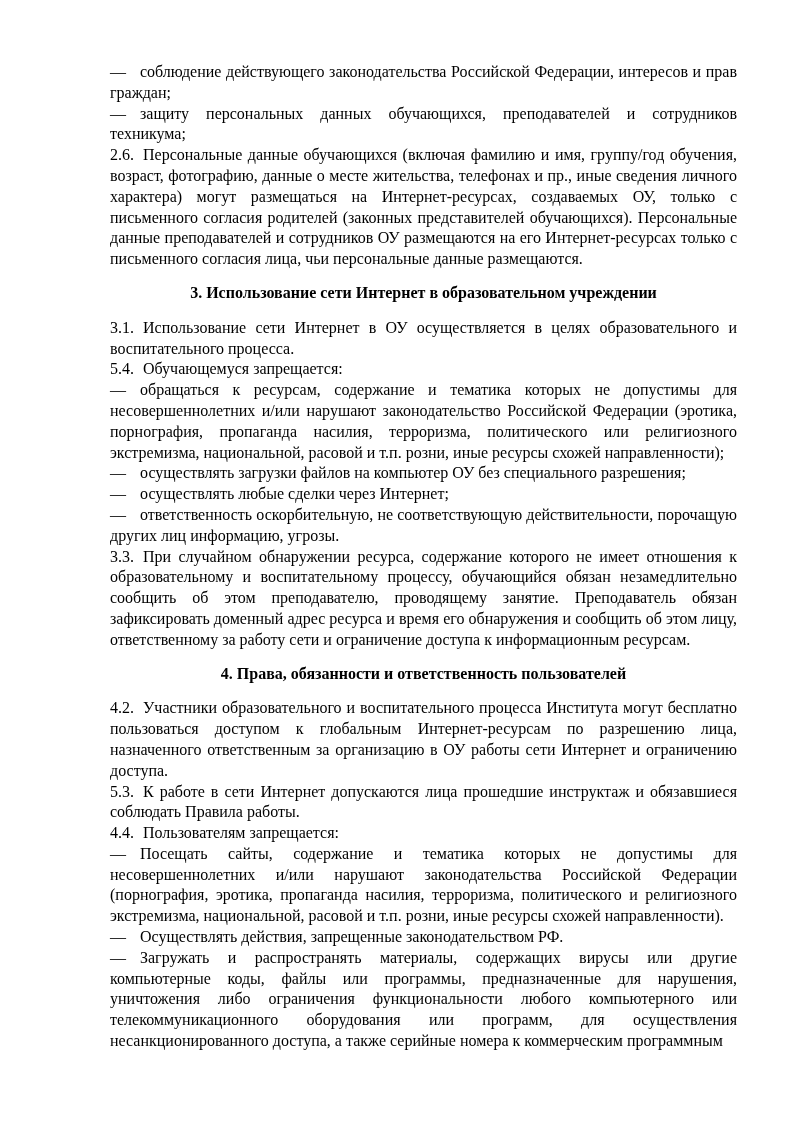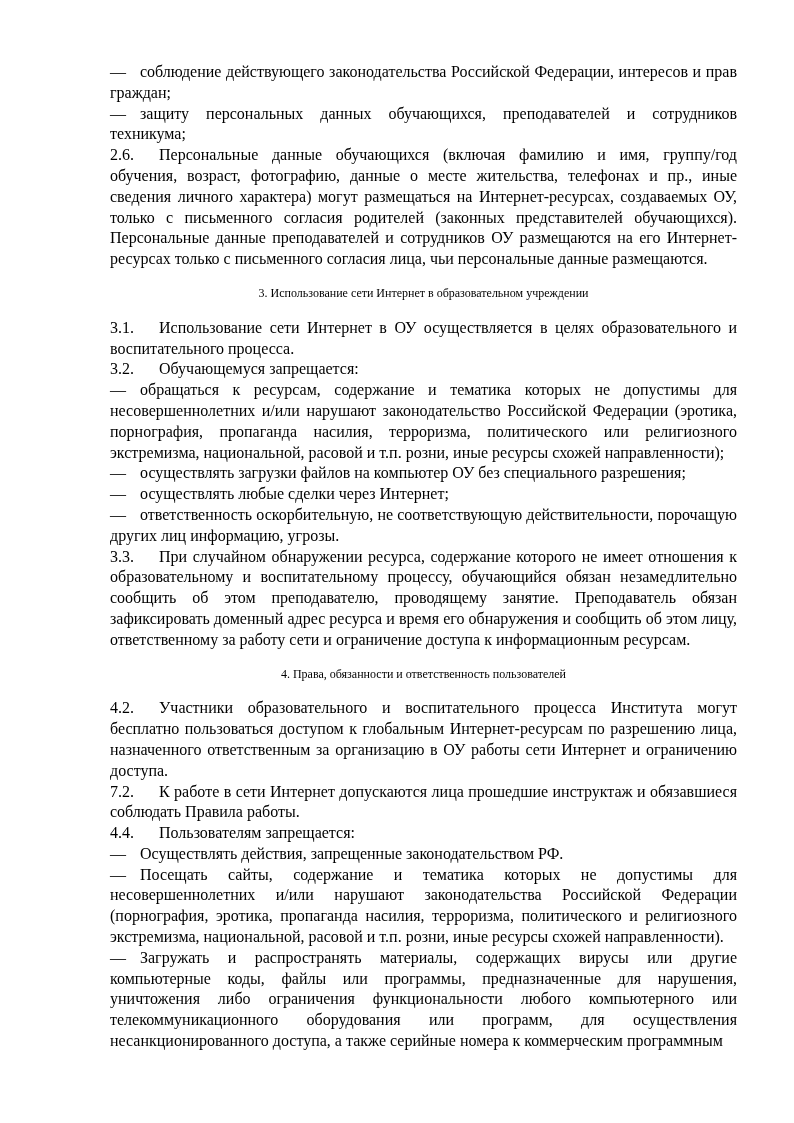--- a/index.html
+++ b/index.html
@@ -24,52 +24,52 @@
     font-size: 16px;
     line-height: 20.8px;
     text-align: justify;
     hyphens: none;
   }
   .para {
     margin: 0;
   }
   .heading {
     margin: 13px 0 14px 0;
-    font-size: 12px;
+    font-size: 16px;
     line-height: 20.8px;
-    font-weight: normal;
+    font-weight: bold;
     text-align: center;
   }
   .marker {
     display: inline;
   }
   .marker.dash {
     padding-right: 14px;
   }
   .marker.num {
-    padding-right: 25px;
+    padding-right: 9px;
   }
 </style>
 </head>
 <body>
 
 <div class="page">
   <div class="content">
       <p class="para"><span class="marker dash">—</span><span>соблюдение действующего законодательства Российской Федерации, интересов и прав граждан;</span></p>
       <p class="para"><span class="marker dash">—</span><span>защиту персональных данных обучающихся, преподавателей и сотрудников техникума;</span></p>
       <p class="para"><span class="marker num">2.6.</span><span>Персональные данные обучающихся (включая фамилию и имя, группу/год обучения, возраст, фотографию, данные о месте жительства, телефонах и пр., иные сведения личного характера) могут размещаться на Интернет-ресурсах, создаваемых ОУ, только с письменного согласия родителей (законных представителей обучающихся). Персональные данные преподавателей и сотрудников ОУ размещаются на его Интернет-ресурсах только с письменного согласия лица, чьи персональные данные размещаются.</span></p>
       <h2 class="heading">3. Использование сети Интернет в образовательном учреждении</h2>
       <p class="para"><span class="marker num">3.1.</span><span>Использование сети Интернет в ОУ осуществляется в целях образовательного и воспитательного процесса.</span></p>
-      <p class="para"><span class="marker num">3.2.</span><span>Обучающемуся запрещается:</span></p>
+      <p class="para"><span class="marker num">5.4.</span><span>Обучающемуся запрещается:</span></p>
       <p class="para"><span class="marker dash">—</span><span>обращаться к ресурсам, содержание и тематика которых не допустимы для несовершеннолетних и/или нарушают законодательство Российской Федерации (эротика, порнография, пропаганда насилия, терроризма, политического или религиозного экстремизма, национальной, расовой и т.п. розни, иные ресурсы схожей направленности);</span></p>
       <p class="para"><span class="marker dash">—</span><span>осуществлять загрузки файлов на компьютер ОУ без специального разрешения;</span></p>
       <p class="para"><span class="marker dash">—</span><span>осуществлять любые сделки через Интернет;</span></p>
       <p class="para"><span class="marker dash">—</span><span>ответственность оскорбительную, не соответствующую действительности, порочащую других лиц информацию, угрозы.</span></p>
       <p class="para"><span class="marker num">3.3.</span><span>При случайном обнаружении ресурса, содержание которого не имеет отношения к образовательному и воспитательному процессу, обучающийся обязан незамедлительно сообщить об этом преподавателю, проводящему занятие. Преподаватель обязан зафиксировать доменный адрес ресурса и время его обнаружения и сообщить об этом лицу, ответственному за работу сети и ограничение доступа к информационным ресурсам.</span></p>
       <h2 class="heading">4. Права, обязанности и ответственность пользователей</h2>
       <p class="para"><span class="marker num">4.2.</span><span>Участники образовательного и воспитательного процесса Института могут бесплатно пользоваться доступом к глобальным Интернет-ресурсам по разрешению лица, назначенного ответственным за организацию в ОУ работы сети Интернет и ограничению доступа.</span></p>
-      <p class="para"><span class="marker num">7.2.</span><span>К работе в сети Интернет допускаются лица прошедшие инструктаж и обязавшиеся соблюдать Правила работы.</span></p>
+      <p class="para"><span class="marker num">5.3.</span><span>К работе в сети Интернет допускаются лица прошедшие инструктаж и обязавшиеся соблюдать Правила работы.</span></p>
       <p class="para"><span class="marker num">4.4.</span><span>Пользователям запрещается:</span></p>
+      <p class="para"><span class="marker dash">—</span><span>Посещать сайты, содержание и тематика которых не допустимы для несовершеннолетних и/или нарушают законодательства Российской Федерации (порнография, эротика, пропаганда насилия, терроризма, политического и религиозного экстремизма, национальной, расовой и т.п. розни, иные ресурсы схожей направленности).</span></p>
       <p class="para"><span class="marker dash">—</span><span>Осуществлять действия, запрещенные законодательством РФ.</span></p>
-      <p class="para"><span class="marker dash">—</span><span>Посещать сайты, содержание и тематика которых не допустимы для несовершеннолетних и/или нарушают законодательства Российской Федерации (порнография, эротика, пропаганда насилия, терроризма, политического и религиозного экстремизма, национальной, расовой и т.п. розни, иные ресурсы схожей направленности).</span></p>
       <p class="para"><span class="marker dash">—</span><span>Загружать и распространять материалы, содержащих вирусы или другие компьютерные коды, файлы или программы, предназначенные для нарушения, уничтожения либо ограничения функциональности любого компьютерного или телекоммуникационного оборудования или программ, для осуществления несанкционированного доступа, а также серийные номера к коммерческим программным</span></p>
     </div>
 </div>
 
 </body></html>

